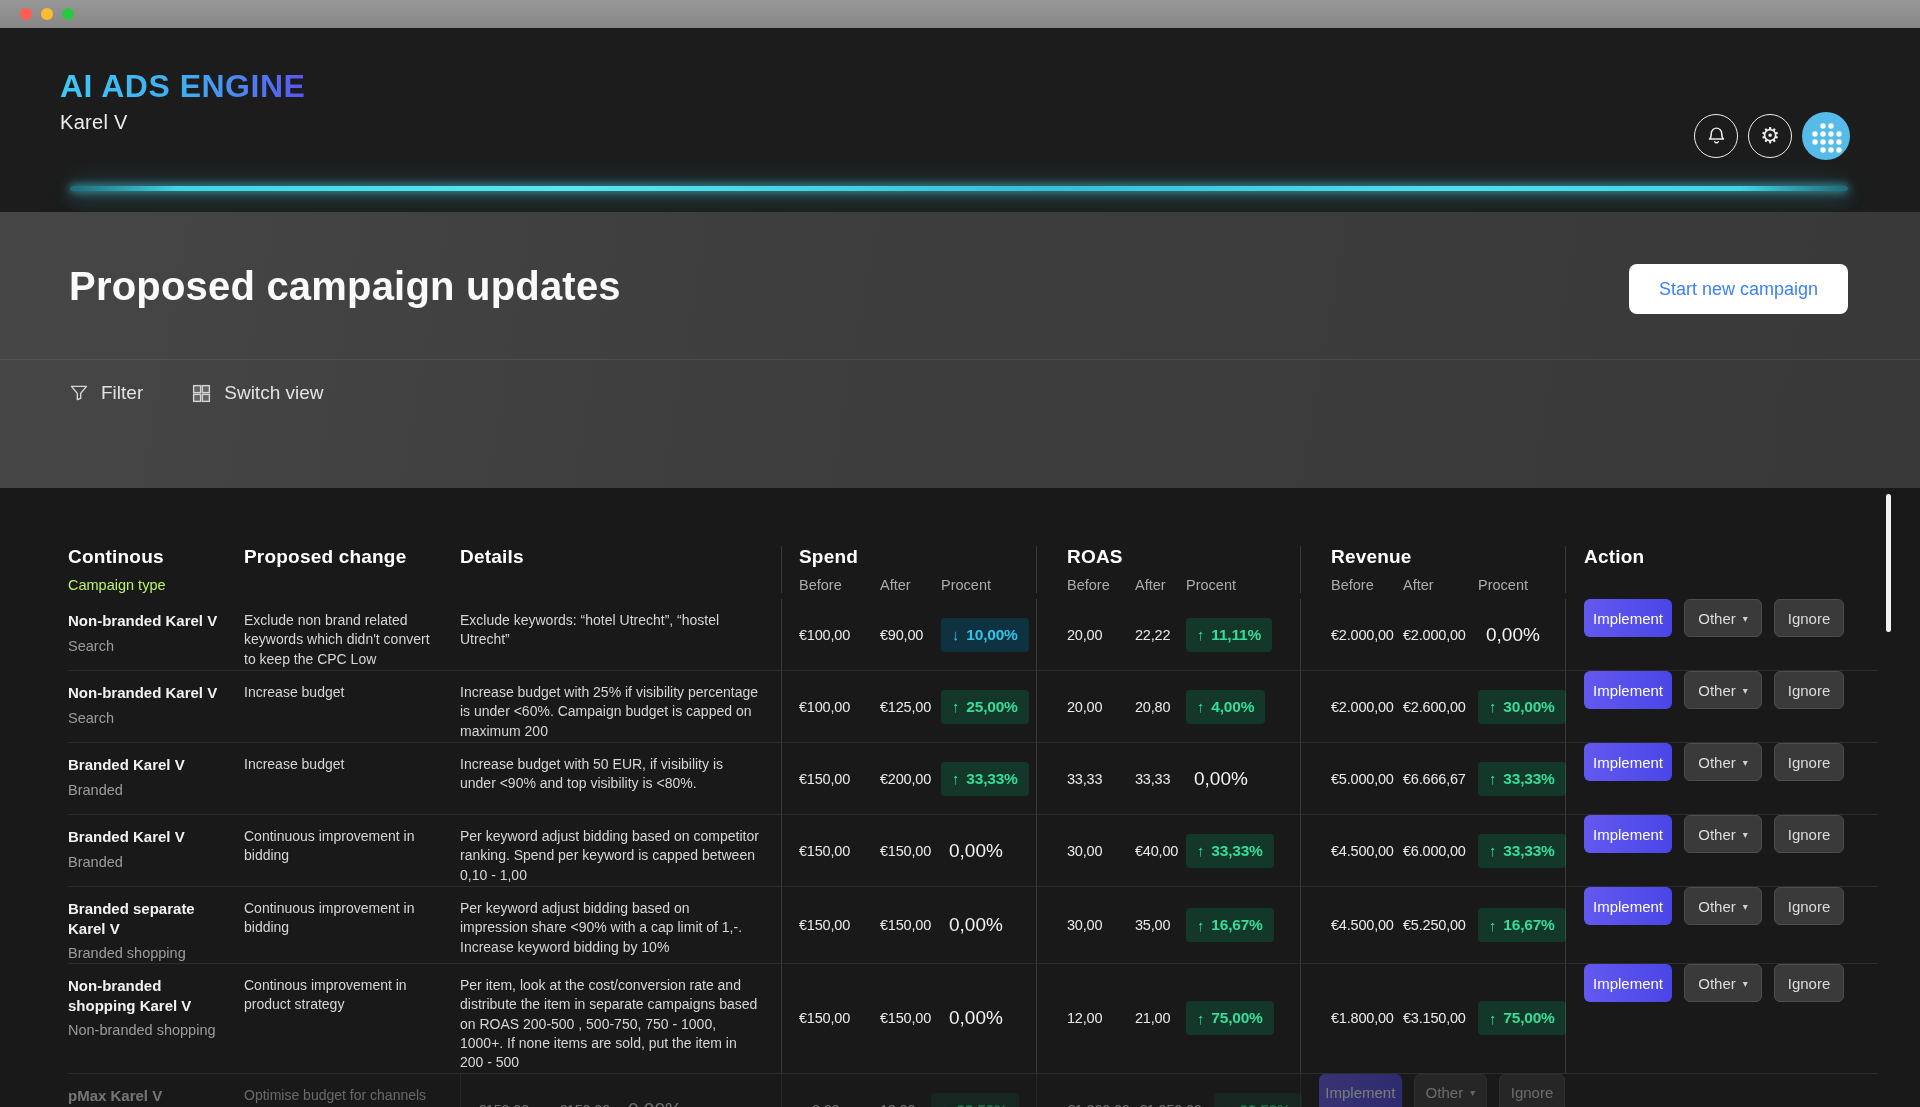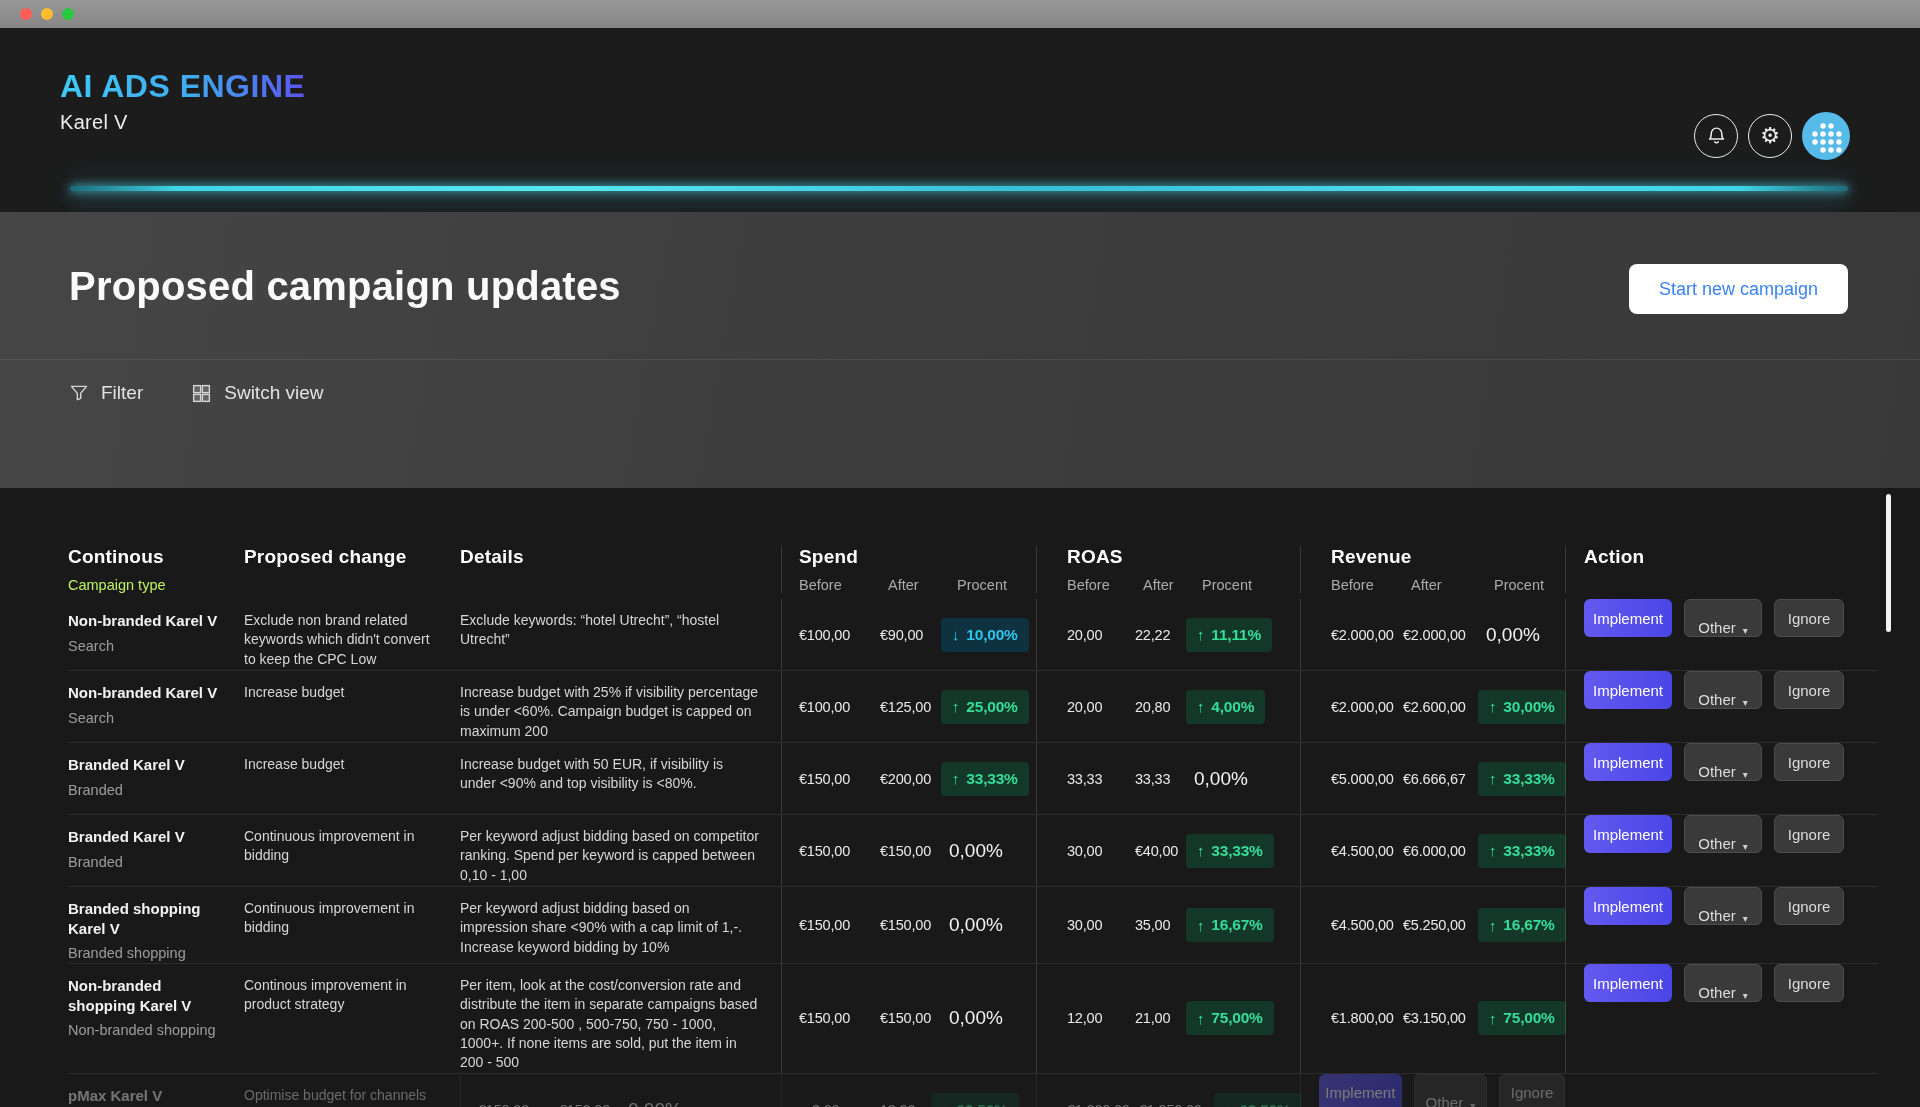--- a/index.html
+++ b/index.html
@@ -50,21 +50,21 @@
   .th-sub { font-size:14.5px; color:#bef264; margin-top:9px; }
   .th-group { display:flex; flex-direction:column; }
   .g-border { border-left:1px solid rgba(255,255,255,.14); }
   .pad-spend { padding-left:17px; padding-right:14px; }
   .pad-roas { padding-left:30px; padding-right:14px; }
   .pad-rev { padding-left:30px; padding-right:14px; }
   .pad-action { padding-left:18px; }
   .subgrid-spend { display:grid; grid-template-columns:81px 61px 1fr; }
   .subgrid-roas { display:grid; grid-template-columns:68px 51px 1fr; }
   .subgrid-rev { display:grid; grid-template-columns:72px 75px 1fr; }
-  .th-subs { margin-top:9px;gap:8px; }
+  .th-subs { margin-top:9px; }
   .th-subs span { font-size:14.5px; color:#ababab; }
 
   .row { border-bottom:1px solid rgba(255,255,255,.09); min-height:72px; }
   .row:last-child { border-bottom:none; }
   .row.muted > div { opacity:.42; }
   .cell-text { padding-top:12px; padding-right:22px; font-size:14px; line-height:1.38; color:#d6d6d6; }
   .camp-name { font-size:15px; font-weight:700; color:#f2f2f2; line-height:1.3; }
   .camp-type { font-size:14.5px; color:#9c9c9c; margin-top:5px; }
   .group { align-items:center; }
   .num { font-size:14.5px; color:#eaeaea; letter-spacing:-.2px; }
@@ -75,21 +75,21 @@
     font-size:15.5px; font-weight:700; letter-spacing:-.2px; }
   .badge .arrow { font-weight:400; font-size:15px; }
   .badge-green { background:#13382a; color:#35dd96; }
   .badge-cyan { background:#0e3240; color:#31c3e9; }
 
   .actions { display:flex; align-items:center; gap:12px; }
   .btn { height:38px; border-radius:6px; font-family:inherit; font-size:15px; cursor:pointer; }
   .btn-implement { width:88px; border:none; color:#ffffff;
     background:linear-gradient(90deg,#6359f0,#4a45e6); }
   .btn-secondary { background:#3a3a3a; border:1px solid #4d4d4d; color:#dcdcdc; }
-  .btn-other { width:78px; display:flex; align-items:flex-end; justify-content:center; gap:7px; }
+  .btn-other { width:78px; display:flex; align-items:center; justify-content:center; gap:7px; }
   .btn-other .caret { font-size:10px; color:#cfcfcf; }
   .btn-ignore { width:70px; }
 
   .scroll-thumb { position:absolute; left:1886px; top:494px; width:5px; height:138px;
     border-radius:3px; background:#f2f2f2; }
 
   svg { display:block; }
 </style>
 </head>
 <body>
@@ -343,21 +343,21 @@
           <span>Other</span>
           <span class="caret">▾</span>
         </button>
         <button class="btn btn-secondary btn-ignore">Ignore</button>
       </div>
     </div>
   </div>
 
   <div class="grid row">
     <div class="cell-text">
-      <div class="camp-name">Branded shopping Karel V</div>
+      <div class="camp-name">Branded separate Karel V</div>
       <div class="camp-type">Branded shopping</div>
     </div>
     <div class="cell-text">Continuous improvement in bidding</div>
     <div class="cell-text">Per keyword adjust bidding based on impression share &lt;90% with a cap limit of 1,-. Increase keyword bidding by 10%</div>
     <div class="group g-border pad-spend subgrid-spend">
       <span class="num">€150,00</span>
       <span class="num">€150,00</span>
       <span class="pctwrap pct-plain">0,00%</span>
     </div>
     <div class="group g-border pad-roas subgrid-roas">

